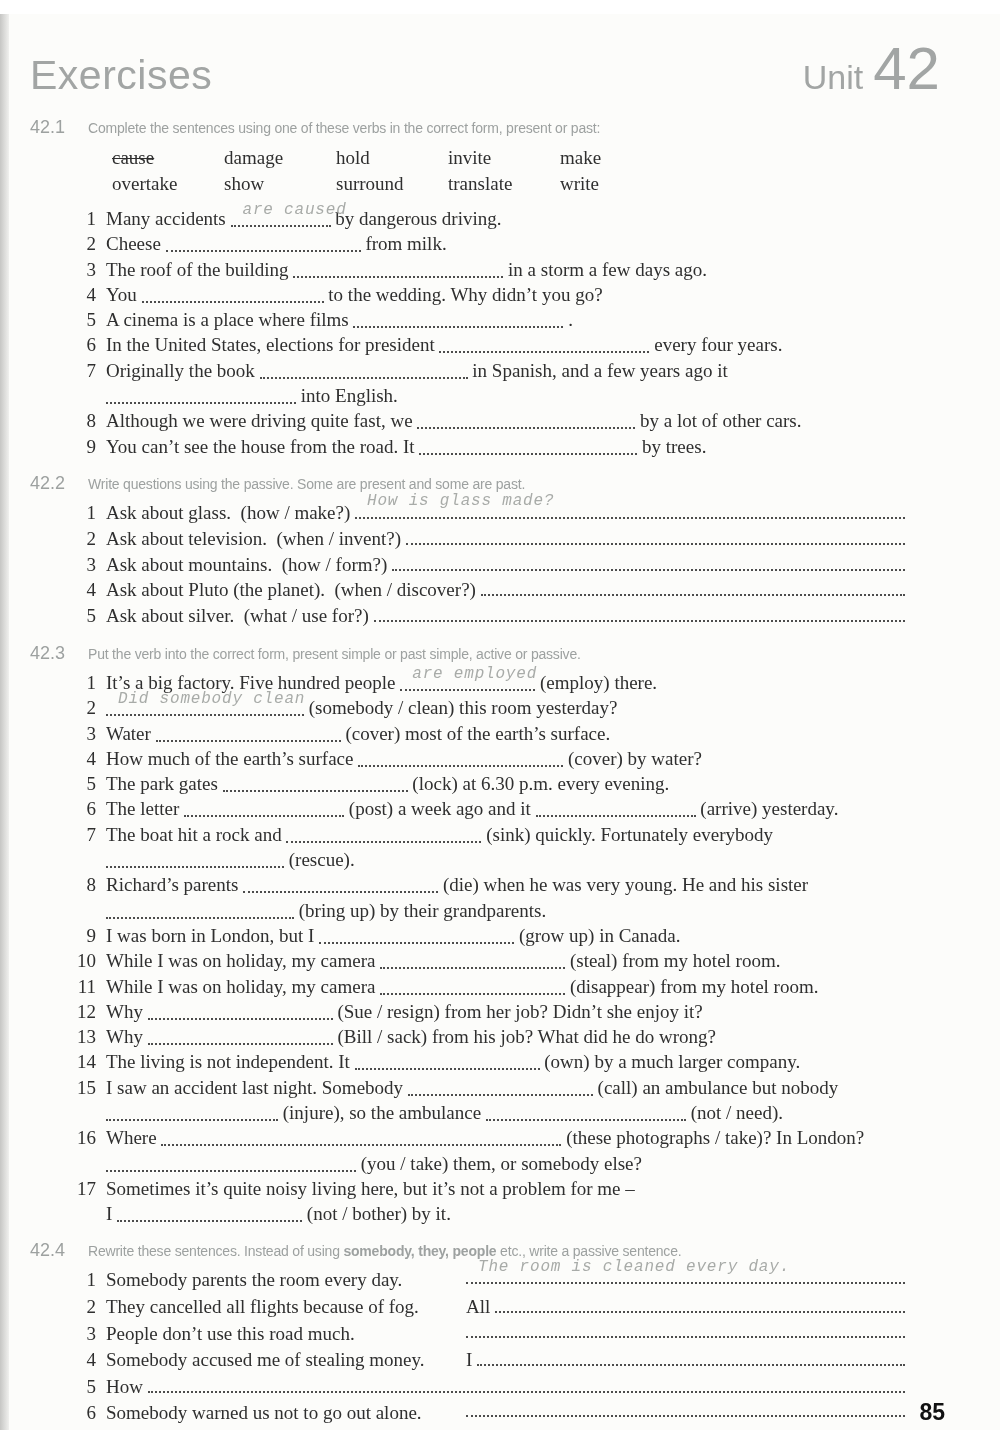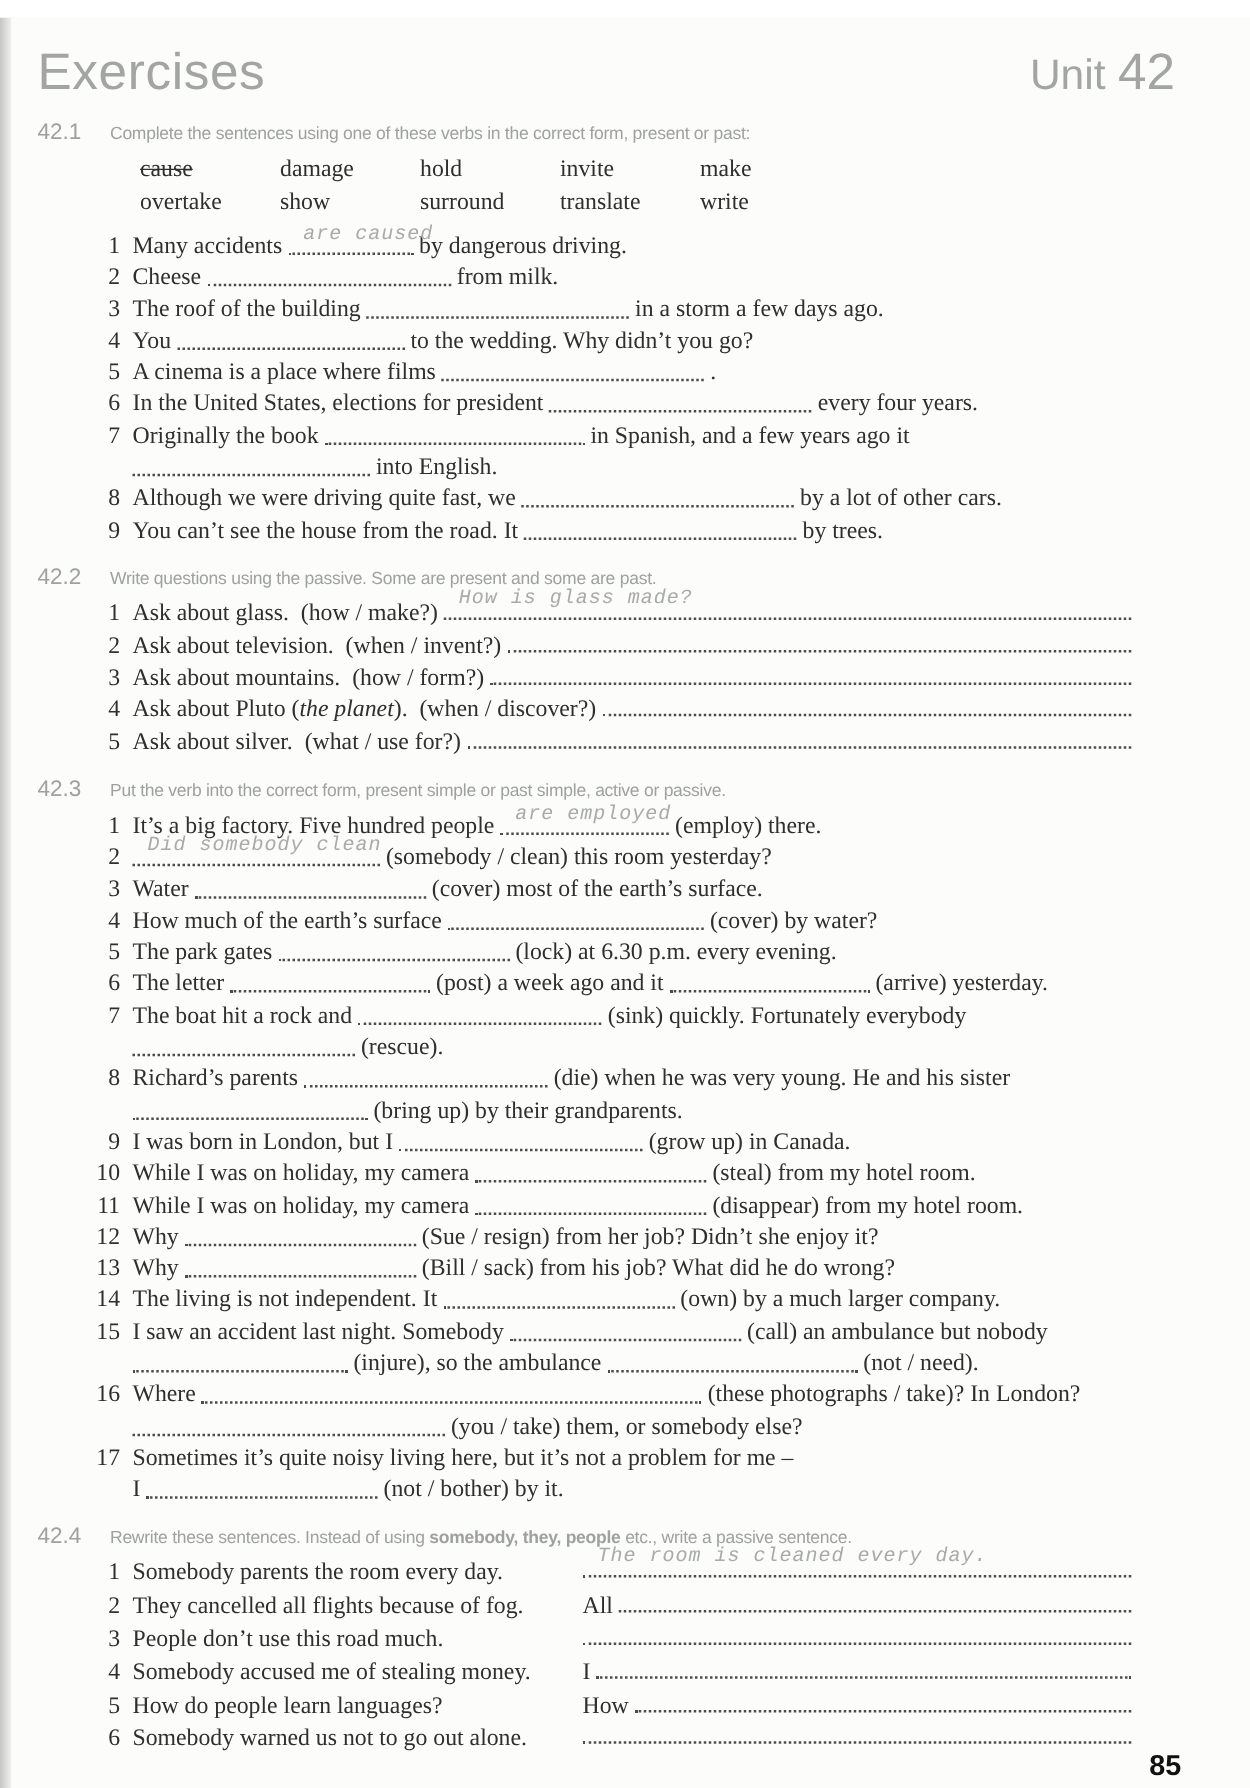--- a/index.html
+++ b/index.html
@@ -5,29 +5,29 @@
   html,body{margin:0;padding:0;background:#fff;}
   .page{position:relative;width:1000px;height:1430px;background:#fcfcfa;
         font-family:"Liberation Serif",serif;color:var(--body,#2f2f2f);overflow:hidden;margin-top:14px;}
   .edge{position:absolute;left:0;top:0;bottom:0;width:9px;
         background:linear-gradient(90deg,#c6c6c4,#f0f0ee);}
   .header{display:flex;justify-content:space-between;align-items:baseline;
           padding:20px 60px 0 30px;font-family:"Liberation Sans",sans-serif;
           color:var(--head,#a2a5a4);}
   .h-left{font-size:41px;letter-spacing:.5px;}
   .h-right{font-size:34px;}
-  .h-num{font-size:41px;margin-left:10px;}
+  .h-num{font-size:60px;margin-left:10px;}
   .content{margin-left:30px;width:875px;}
   .section{margin-top:14px;}
   .sec-head{display:flex;align-items:baseline;font-family:"Liberation Sans",sans-serif;
             color:var(--instr,#9da1a0);}
   .sec-num{flex:0 0 58px;font-size:18px;}
   .sec-instr{flex:1;font-size:14px;letter-spacing:-.2px;}
   .bd{font-weight:bold;}
-  .it{font-style:italic;}
+  .it{}
   .word-box{margin:7px 0 9px 82px;display:grid;grid-template-columns:repeat(5,112px);
             line-height:26px;font-size:19px;}
   .items{margin-top:6px;font-size:19px;line-height:25.3px;}
   .s2 .items{line-height:25.8px;}
   .s4 .items{line-height:26.6px;}
   .item{display:flex;}
   .item-num{flex:0 0 66px;text-align:right;padding-right:10px;}
   .item-body{flex:1;}
   .item-body.fx{display:flex;align-items:baseline;}
   .pre{white-space:pre;}
@@ -267,21 +267,20 @@
           <div class="item">
             <span class="item-num">4</span>
             <span class="rw-left">Somebody accused me of stealing money.</span>
             <span class="rw-right">
               <span class="pre">I </span>
               <span class="blank fill"></span>
             </span>
           </div>
           <div class="item">
             <span class="item-num">5</span>
-            <span class="rw-left">How do people learn languages?</span>
             <span class="rw-right">
               <span class="pre">How </span>
               <span class="blank fill"></span>
             </span>
           </div>
           <div class="item">
             <span class="item-num">6</span>
             <span class="rw-left">Somebody warned us not to go out alone.</span>
             <span class="rw-right">
               <span class="blank fill"></span>

